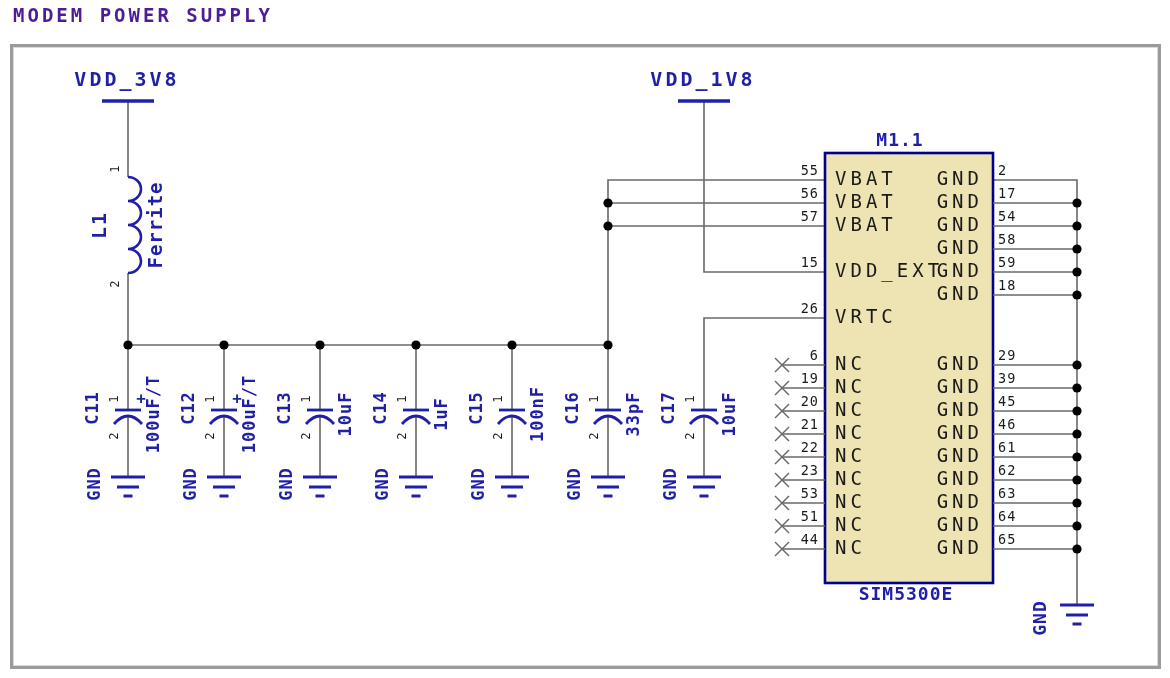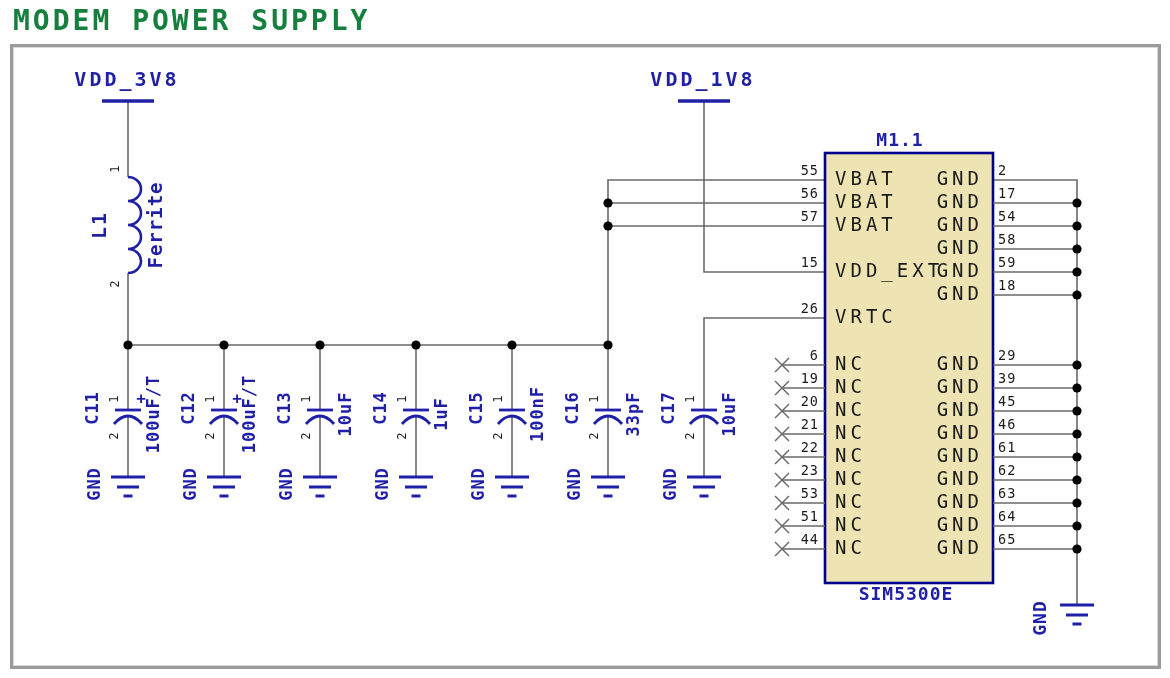--- a/index.html
+++ b/index.html
@@ -1,19 +1,19 @@
 <!DOCTYPE html>
 <html><head>
 <meta charset="utf-8">
 <style>
   html,body{margin:0;padding:0;background:#ffffff;}
   #sheet{position:relative;width:1170px;height:678px;background:#fff;overflow:hidden;
          font-family:"DejaVu Sans Mono",monospace;}
-  #sheet-title{position:absolute;left:13px;top:4px;font-size:28px;font-weight:bold;
-               letter-spacing:3px;color:#15803d;}
+  #sheet-title{position:absolute;left:13px;top:4px;font-size:19px;font-weight:bold;
+               letter-spacing:3px;color:#4c1d95;}
   #sheet-frame{position:absolute;left:10px;top:44px;width:1145px;height:619px;
                border:3px solid #9b9b9b;box-shadow:inset 0 0 0 1px #d9d9d9;}
   svg{position:absolute;left:0;top:0;}
   text{font-family:"DejaVu Sans Mono",monospace;}
 </style>
 </head>
 <body>
 
 <div id="sheet">
   <div id="sheet-title">MODEM POWER SUPPLY</div>

